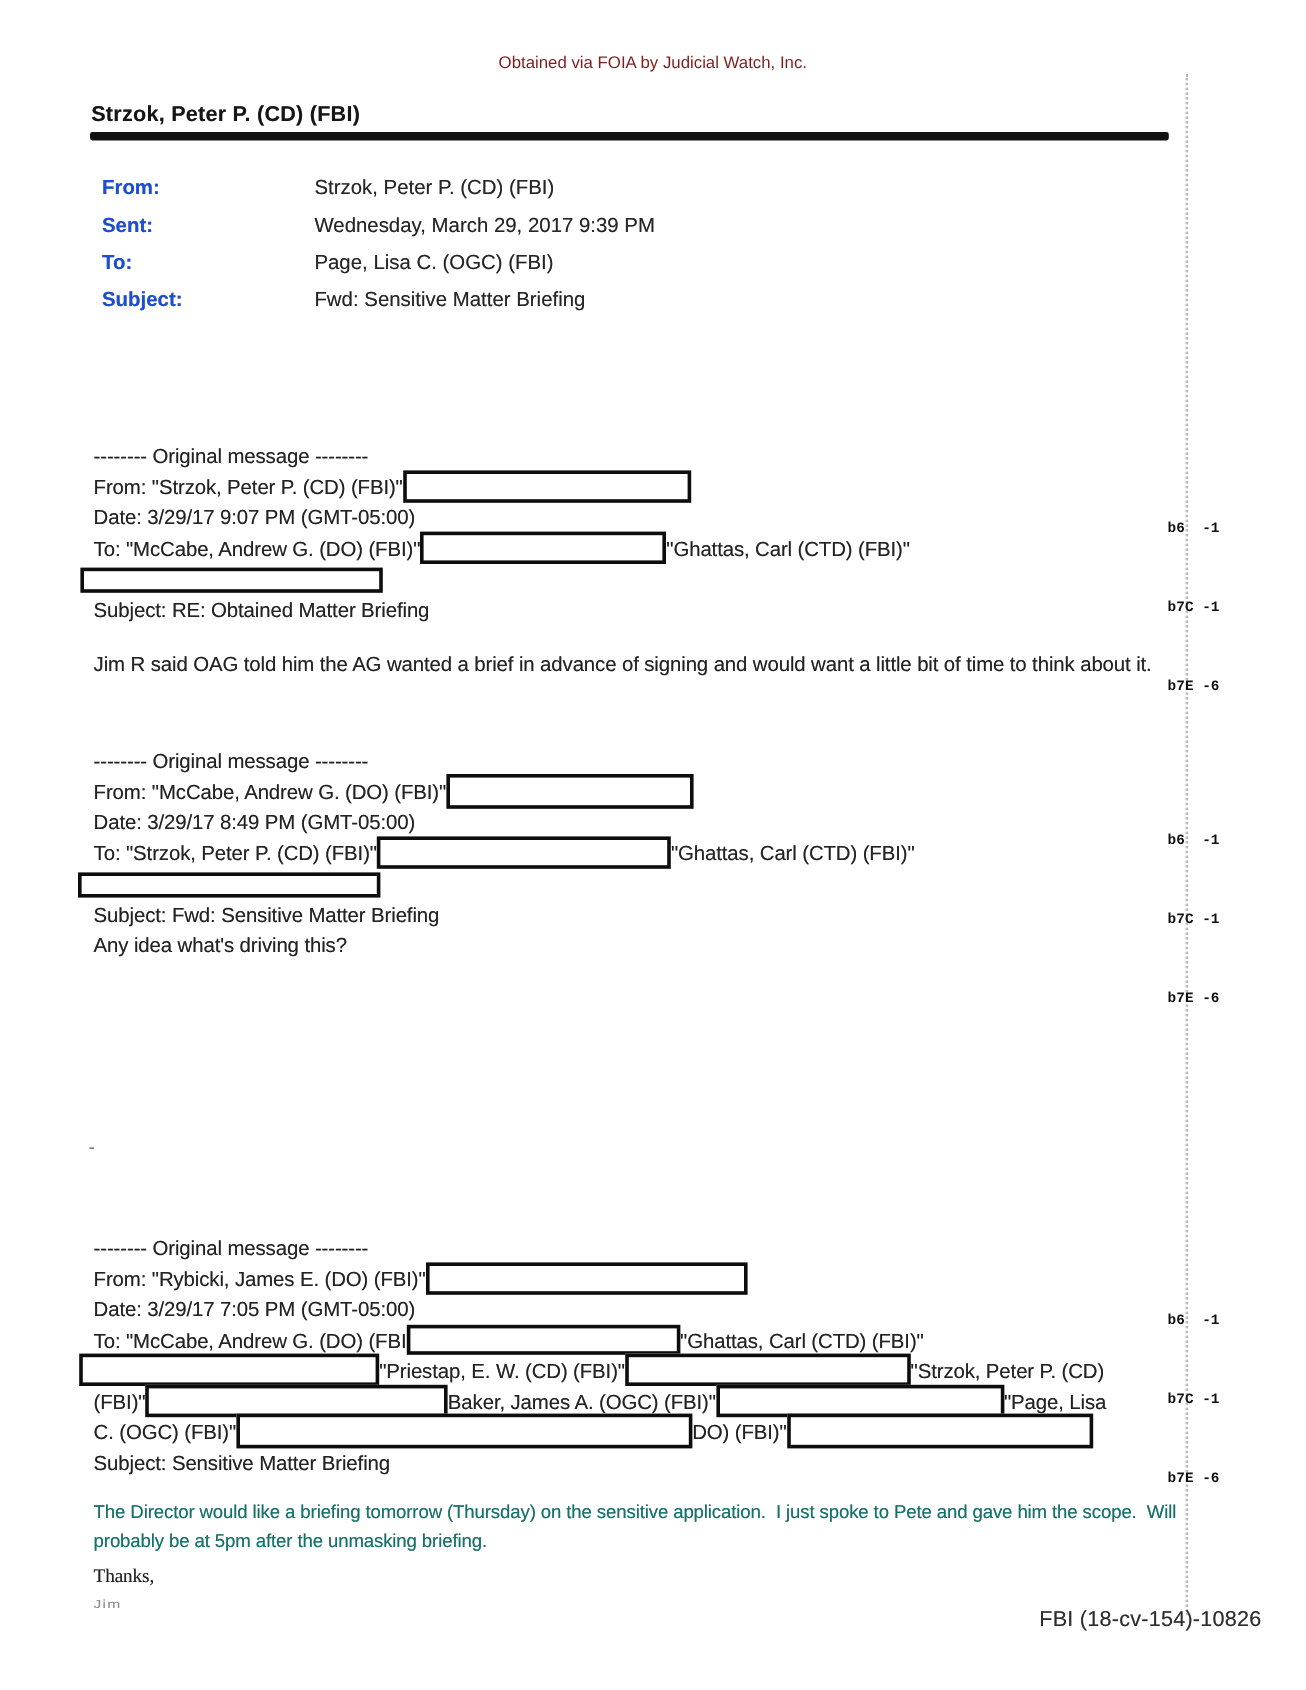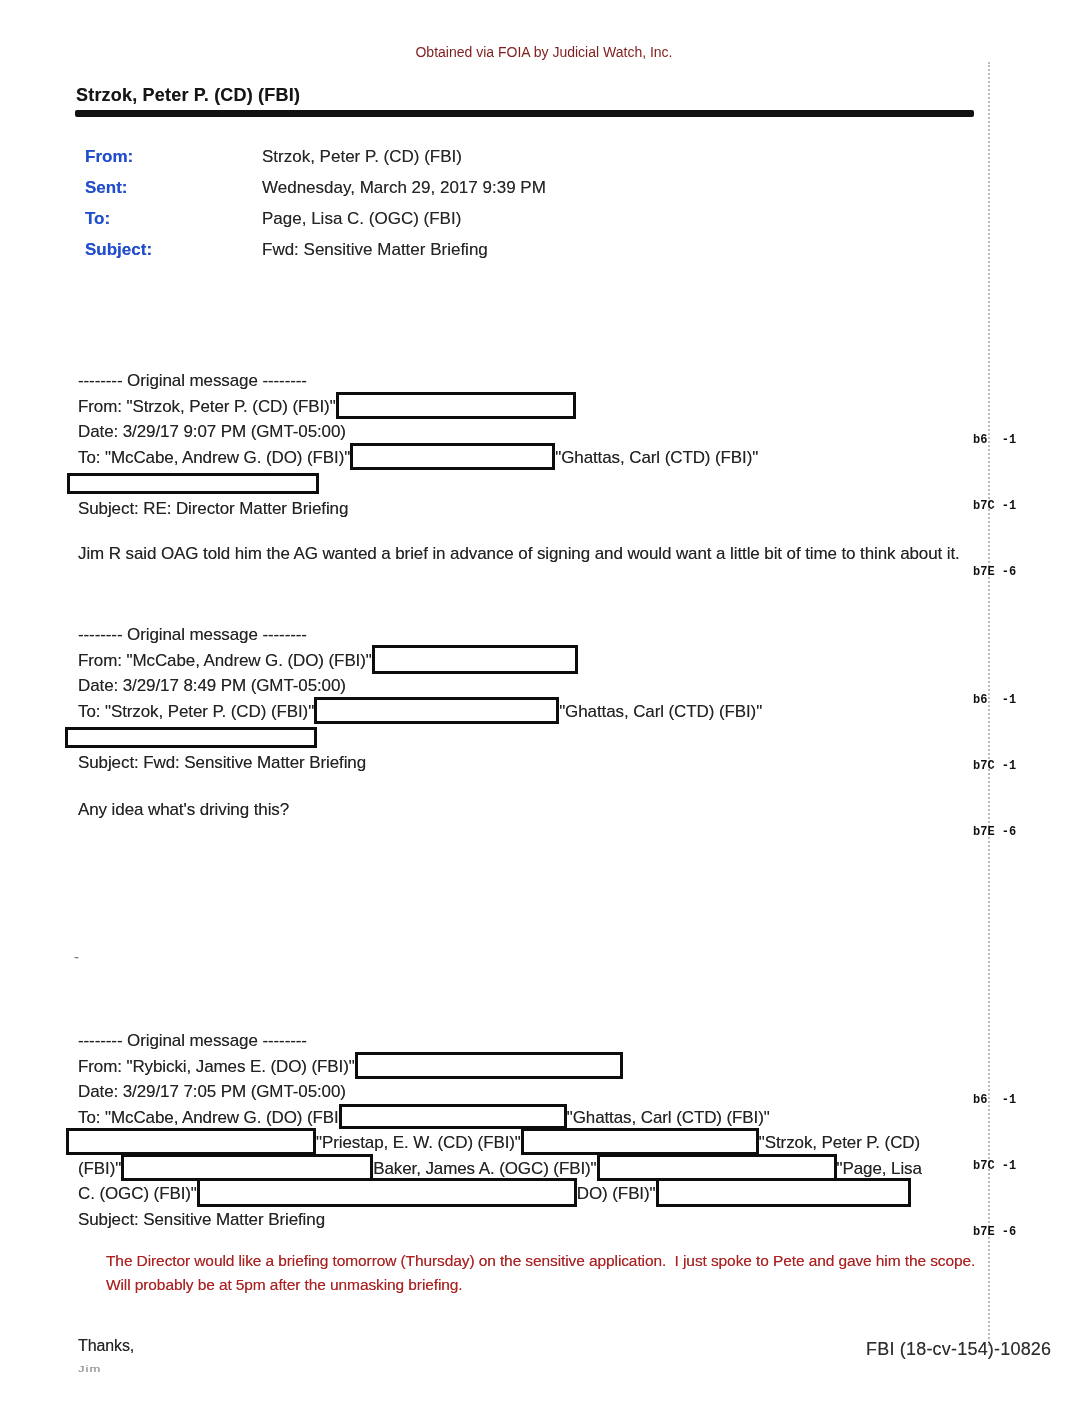--- a/index.html
+++ b/index.html
@@ -78,30 +78,29 @@
     margin-top: -9px;
     margin-bottom: -9px;
     top: -2px;
   }
   .body-text {
     margin-top: 20px;
     line-height: 25px;
     white-space: pre-wrap;
   }
   .salutation { margin-top: 26px; }
-  .body-short { margin-top: 22px; }
+  .body-short { }
   .body-small {
     margin-top: 17px;
     font-size: 15.5px;
     line-height: 24px;
     white-space: pre-wrap;
-    color: #b91c1c;
-    margin-left: 28px;
-  }
-  .closing { margin-top: 36px; font-size: 16px; }
+    color: #0f766e;
+  }
+  .closing { margin-top: 4px; font-size: 16px; font-family: Liberation Serif, serif; }
   .signature {
     font-size: 13px;
     opacity: 0.5;
     transform: scaleY(0.75);
     transform-origin: top left;
     letter-spacing: 1px;
   }
   .sep-mark {
     position: absolute;
     top: 948px; left: 74px;
@@ -163,21 +162,21 @@
     <div>b7C -1</div>
     <div>b7E -6</div>
   </div>
 
   <section class="msg" style="top:368px">
     <div class="line">-------- Original message --------</div>
     <div class="line"><span>From: "Strzok, Peter P. (CD) (FBI)"</span><span class="rbox" style="width:240px;height:27px"></span></div>
     <div class="line">Date: 3/29/17 9:07 PM (GMT-05:00)</div>
     <div class="line"><span>To: "McCabe, Andrew G. (DO) (FBI)"</span><span class="rbox" style="width:205px;height:27px"></span><span>"Ghattas, Carl (CTD) (FBI)"</span></div>
     <div class="line"><span class="rbox" style="width:252px;height:21px;margin-left:-11px;top:0"></span></div>
-    <div class="line">Subject: RE: Director Matter Briefing</div>
+    <div class="line">Subject: RE: Obtained Matter Briefing</div>
     <div class="body-text">Jim R said OAG told him the AG wanted a brief in advance of signing and would want a little bit of time to think about it.</div>
   </section>
 
   <section class="msg" style="top:622px">
     <div class="line">-------- Original message --------</div>
     <div class="line"><span>From: "McCabe, Andrew G. (DO) (FBI)"</span><span class="rbox" style="width:206px;height:29px"></span></div>
     <div class="line">Date: 3/29/17 8:49 PM (GMT-05:00)</div>
     <div class="line"><span>To: "Strzok, Peter P. (CD) (FBI)"</span><span class="rbox" style="width:245px;height:27px"></span><span>"Ghattas, Carl (CTD) (FBI)"</span></div>
     <div class="line"><span class="rbox" style="width:252px;height:21px;margin-left:-13px;top:0"></span></div>
     <div class="line">Subject: Fwd: Sensitive Matter Briefing</div>

